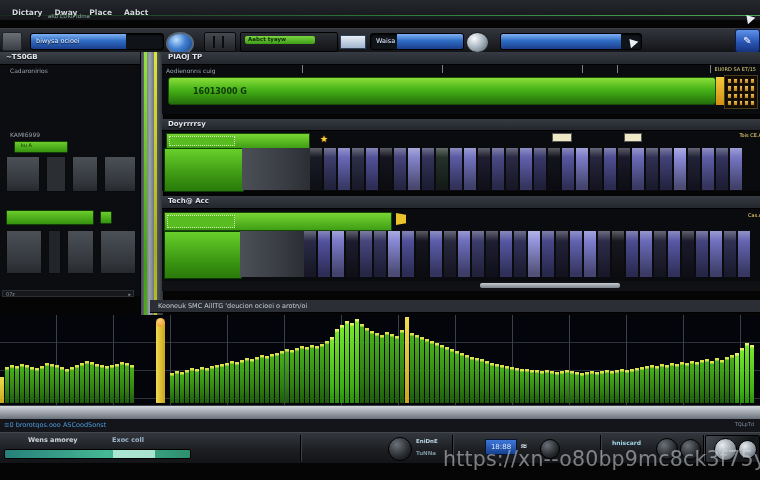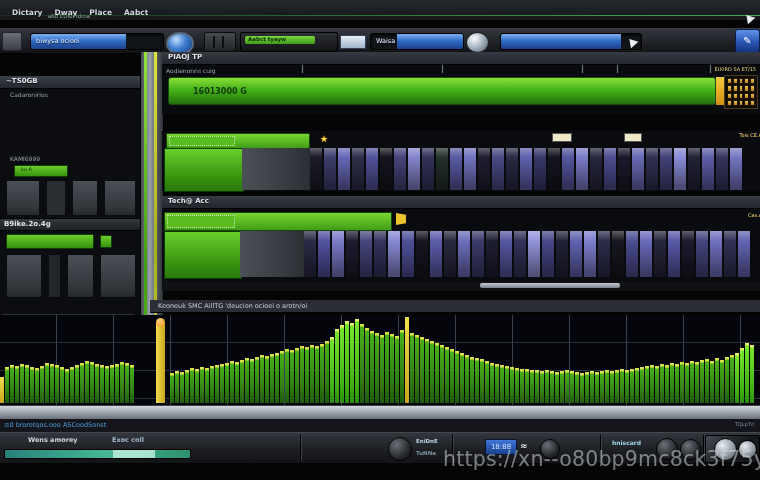--- a/index.html
+++ b/index.html
@@ -39,21 +39,21 @@
           background:linear-gradient(180deg,#e8eef6,#9fb4cc);border:1px solid #31415a;}
   .sphere{position:absolute;left:466px;top:3px;width:21px;height:19px;border-radius:50%;
           background:radial-gradient(circle at 35% 30%,#fafcff,#9aa8b4 55%,#4c565e);border:1px solid #222;}
   .cursor-tri{position:absolute;width:0;height:0;border-left:5px solid transparent;
           border-right:5px solid transparent;border-bottom:8px solid #e9eef4;transform:rotate(-42deg);}
   .blue-btn{position:absolute;left:735px;top:29px;width:23px;height:22px;border-radius:3px;
           background:linear-gradient(180deg,#5f93ea,#2a55b4 55%,#16347e);border:1px solid #0a1c4a;
           color:#fff;font-size:10px;text-align:center;line-height:21px;}
 
   
-  .lpanel{position:absolute;left:0;top:52px;width:140px;height:244px;background:#0c0d10;margin-top:24px;}
+  .lpanel{position:absolute;left:0;top:52px;width:140px;height:244px;background:#0c0d10;}
   .lp-h{position:relative;height:13px;background:linear-gradient(180deg,#3d424a,#24272d);
         border-bottom:1px solid #000;font-size:7px;font-weight:bold;color:#e3e7ec;
         padding:1px 0 0 6px;box-sizing:border-box;text-shadow:0 1px 1px #000;}
   .lp-sub{font-size:6px;color:#9aa3ad;padding:2px 0 0 10px;}
   .amber{position:absolute;left:8px;top:28px;width:122px;height:27px;border:1px solid #5c4a10;
          background:linear-gradient(180deg,#f8d câ€¦);} 
   .amber{background:linear-gradient(180deg,#f9d648,#eda81a 70%,#d89210);
          box-shadow:inset 0 1px 0 #ffe98e;border-radius:2px;
          font-size:8px;font-weight:bold;color:#3a2a02;padding:7px 0 0 8px;box-sizing:border-box;}
   .lp-strip{position:absolute;left:0;width:140px;height:13px;
@@ -209,21 +209,20 @@
     <div class="lp-h">~TS0GB</div>
     <div class="lp-sub">Cadaronirios</div>
     <div class="lp-sub" style="position:absolute;top:77px;left:0;">KAMl6999</div>
     <div class="gbar" style="left:14px;top:89px;width:54px;">ku A</div>
     <div class="blockrow" style="top:104px;height:36px;">
       <div class="blk" style="width:34px;"></div>
       <div class="blk" style="width:20px;background:#2b2e33;"></div>
       <div class="blk" style="width:26px;"></div>
       <div class="blk" style="width:32px;"></div>
     </div>
-    <div class="lp-strip" style="top:142px;">B9ike.2o.4g</div>
     <div class="gbar" style="left:6px;top:158px;width:88px;height:15px;"></div>
     <div class="gbar" style="left:100px;top:159px;width:12px;height:13px;"></div>
     <div class="blockrow" style="top:178px;height:44px;">
       <div class="blk" style="width:36px;"></div>
       <div class="blk" style="width:12px;background:#222529;"></div>
       <div class="blk" style="width:26px;"></div>
       <div class="blk" style="width:36px;"></div>
     </div>
     <div class="lp-scroll"><span>07z</span><span style="float:right;margin-right:2px;">▸</span></div>
   </div>
@@ -262,20 +261,21 @@
         <div class="pad-cell"></div>
         <div class="pad-cell"></div>
         <div class="pad-cell"></div>
         <div class="pad-cell"></div>
         <div class="pad-cell"></div>
         <div class="pad-cell"></div>
         <div class="pad-cell"></div>
       </div>
   </div>
 
+  <div class="rowhdr" style="top:119px;height:12px;">Doyrrrrsy</div>
   <div class="rowbody" style="top:131px;height:60px;">
     <div class="thinbar">
         <div class="inner"></div>
       </div>
     <div class="star">★</div>
     <div class="chip" style="left:390px;width:18px;"></div>
     <div class="chip" style="left:462px;width:16px;"></div>
     <div class="rlabel">Tois CE.A.6L.C E./ 0f</div>
     <div class="blockg" style="left:2px;top:17px;width:78px;height:42px;"></div>
     <div class="fade" style="left:80px;top:17px;width:68px;height:42px;"></div>

